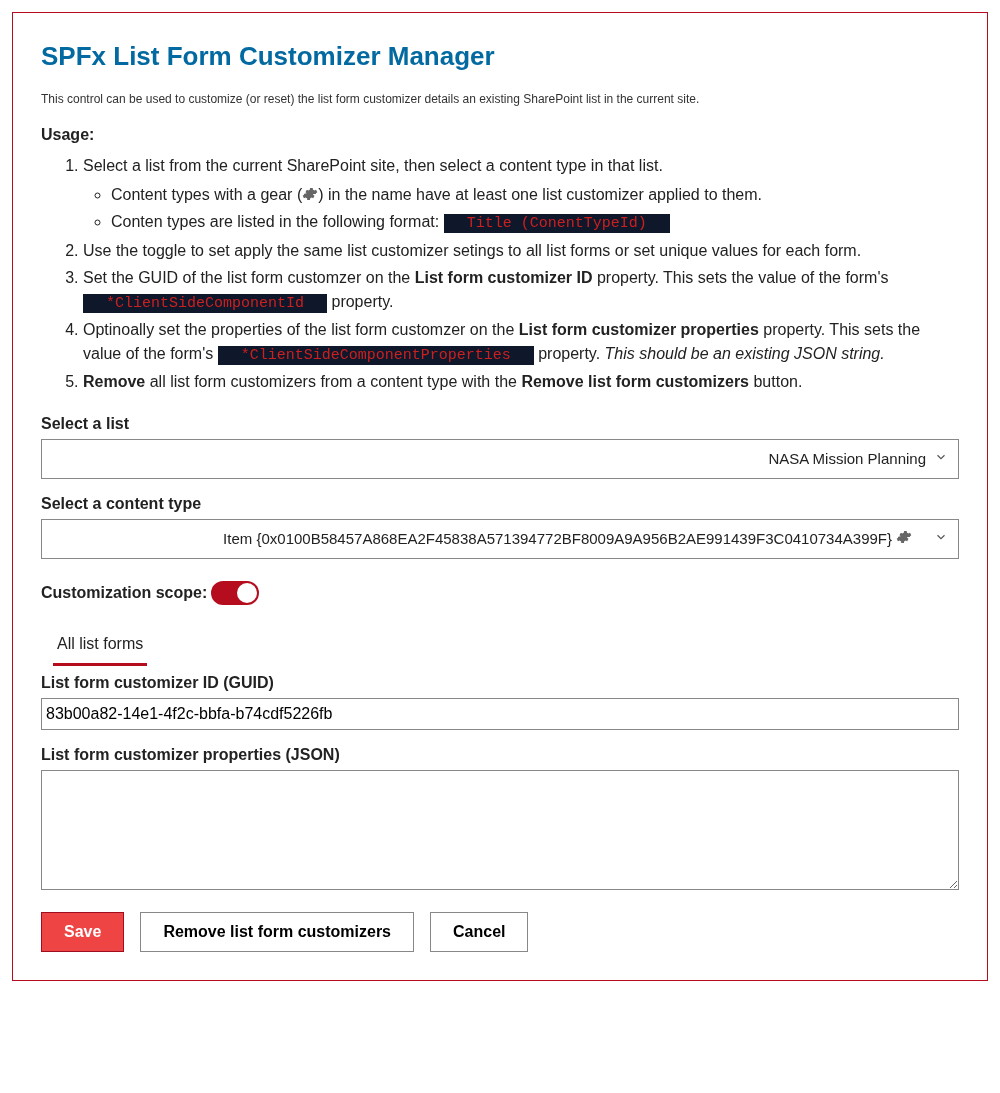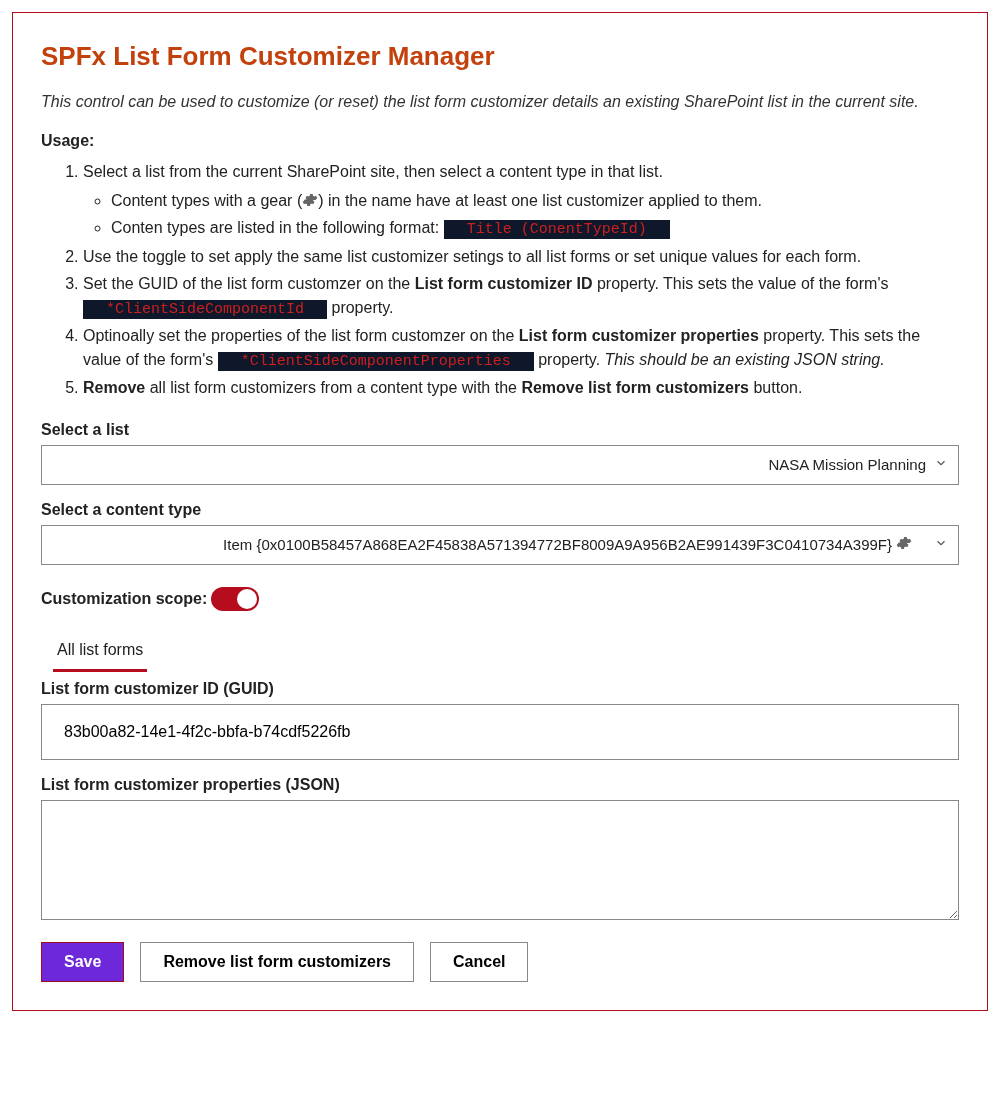--- a/index.html
+++ b/index.html
@@ -12,28 +12,27 @@
     width:1000px;
   }
   .panel {
     border:1px solid #b50d1e;
     padding:22px 28px 28px 28px;
   }
   h1 {
     font-size:26px;
     font-weight:700;
     margin:6px 0 18px 0;
-    color:#c2410c;
+    color:#0369a1;
   }
   p.desc {
-    font-size:16px;
+    font-size:12px;
     line-height:1.5;
     color:#333;
     margin:0 0 18px 0;
-    font-style:italic;
   }
   .usage-heading {
     font-weight:700;
     font-size:16px;
     margin:0 0 10px 0;
   }
   ol.usage { margin:0 0 20px 0; padding-left:42px; }
   ol.usage > li { font-size:16px; line-height:1.55; color:#222; margin-bottom:2px; }
   ul.sub { list-style-type:circle; margin:4px 0 4px 0; padding-left:28px; }
   ul.sub li { font-size:16px; line-height:1.55; }
@@ -84,22 +83,22 @@
     display:inline-block;
     font-size:16px;
     padding:12px 4px 10px 4px;
     margin-left:12px;
     border-bottom:3px solid #b50d1e;
     font-weight:500;
   }
   .text-input {
     width:100%;
     border:1px solid #888;
-    height:56px;
-    padding:0 22px;
+    height:32px;
+    padding:0 4px;
     font-size:16px;
     font-family:inherit;
   }
   .textarea {
     width:100%;
     border:1px solid #888;
     height:120px;
     padding:8px 10px;
     font-size:16px;
     font-family:inherit;
@@ -110,21 +109,21 @@
     font-family:inherit;
     font-size:16px;
     height:40px;
     padding:0 22px;
     border:1px solid #888;
     background:#fff;
     cursor:pointer;
     font-weight:600;
   }
   button.primary {
-    background:#6d28d9;
+    background:#ef4444;
     border-color:#a00d1e;
     color:#fff;
   }
   .gear-inline {
     display:inline-block;
     vertical-align:-2px;
   }
   svg.gear { width:16px; height:16px; }
   svg.gear path, svg.gear circle { fill:#666; }
 </style>

